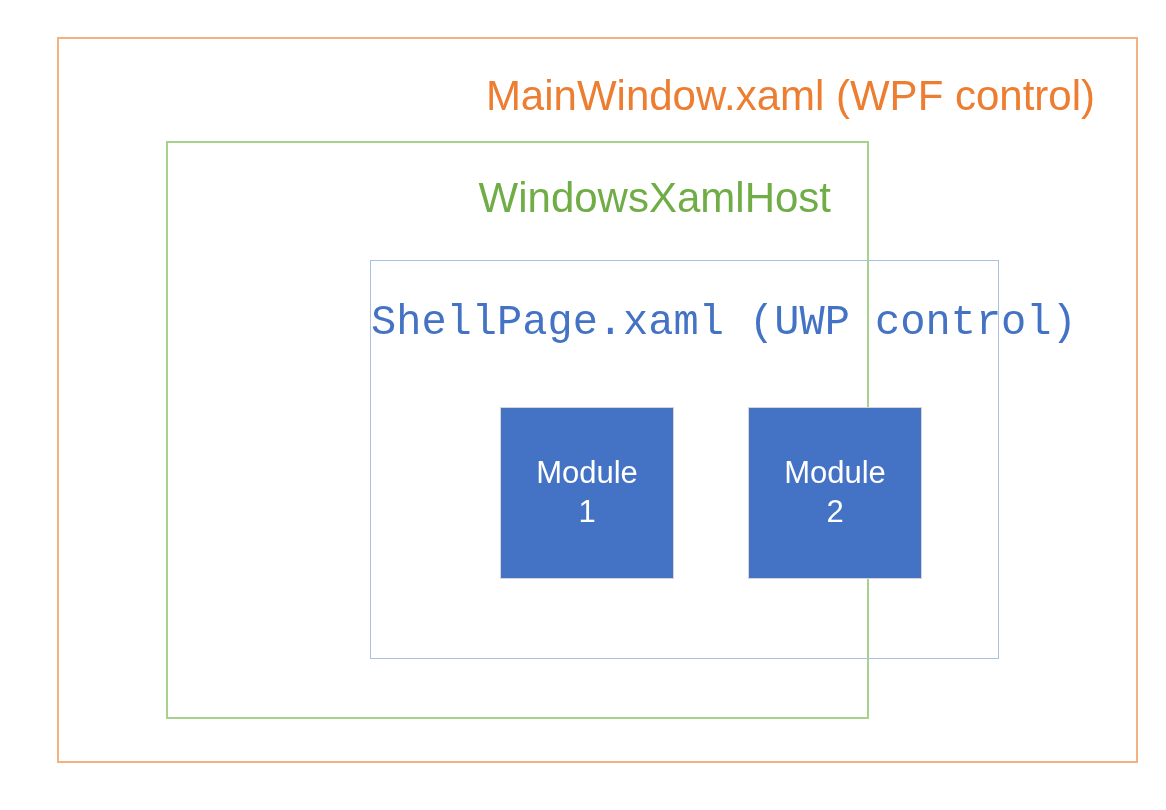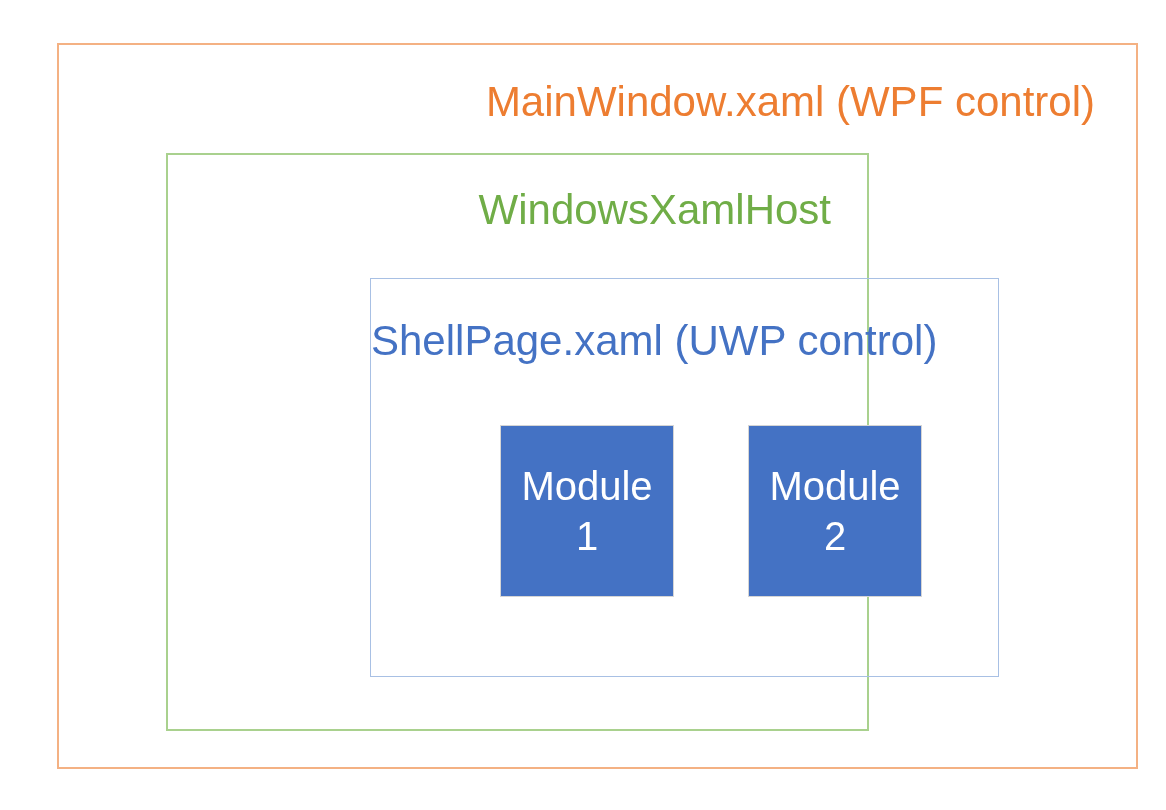--- a/index.html
+++ b/index.html
@@ -12,21 +12,20 @@
     position: relative;
     width: 1166px;
     height: 810px;
     background: var(--canvas-bg, #ffffff);
     overflow: hidden;
   }
   .frame {
     position: absolute;
     box-sizing: border-box;
     background: transparent;
-    margin-top: 6px;
   }
   .frame-label {
     position: absolute;
     white-space: nowrap;
     font-size: 42px;
     line-height: 1.15;
   }
   .wpf-frame {
     left: 57px; top: 37px;
     width: 1081px; height: 726px;
@@ -48,34 +47,35 @@
   .shell-frame {
     left: 202px; top: 117px;
     width: 629px; height: 399px;
     border: 1.5px solid var(--shell-border, #A8C0E4);
   }
   .shell-label {
     left: 0; top: 38px;
     width: 100%;
     text-align: left;
     color: var(--shell-text, #4472C4);
+    font-family: Liberation Mono, monospace;
   }
   .module-box {
     position: absolute;
     box-sizing: border-box;
     top: 146px;
     width: 174px; height: 172px;
     background: var(--module-fill, #4472C4);
     border: 1.5px solid var(--module-border, #D5D5D5);
     display: flex;
     flex-direction: column;
     align-items: center;
     justify-content: center;
     color: var(--module-text, #FFFFFF);
-    font-size: 40px;
+    font-size: 31px;
     line-height: 1.25;
     text-align: center;
   }
   .module-1 { left: 129px; }
   .module-2 { left: 377px; }
 </style>
 </head>
 <body>
 
 <div class="canvas">

